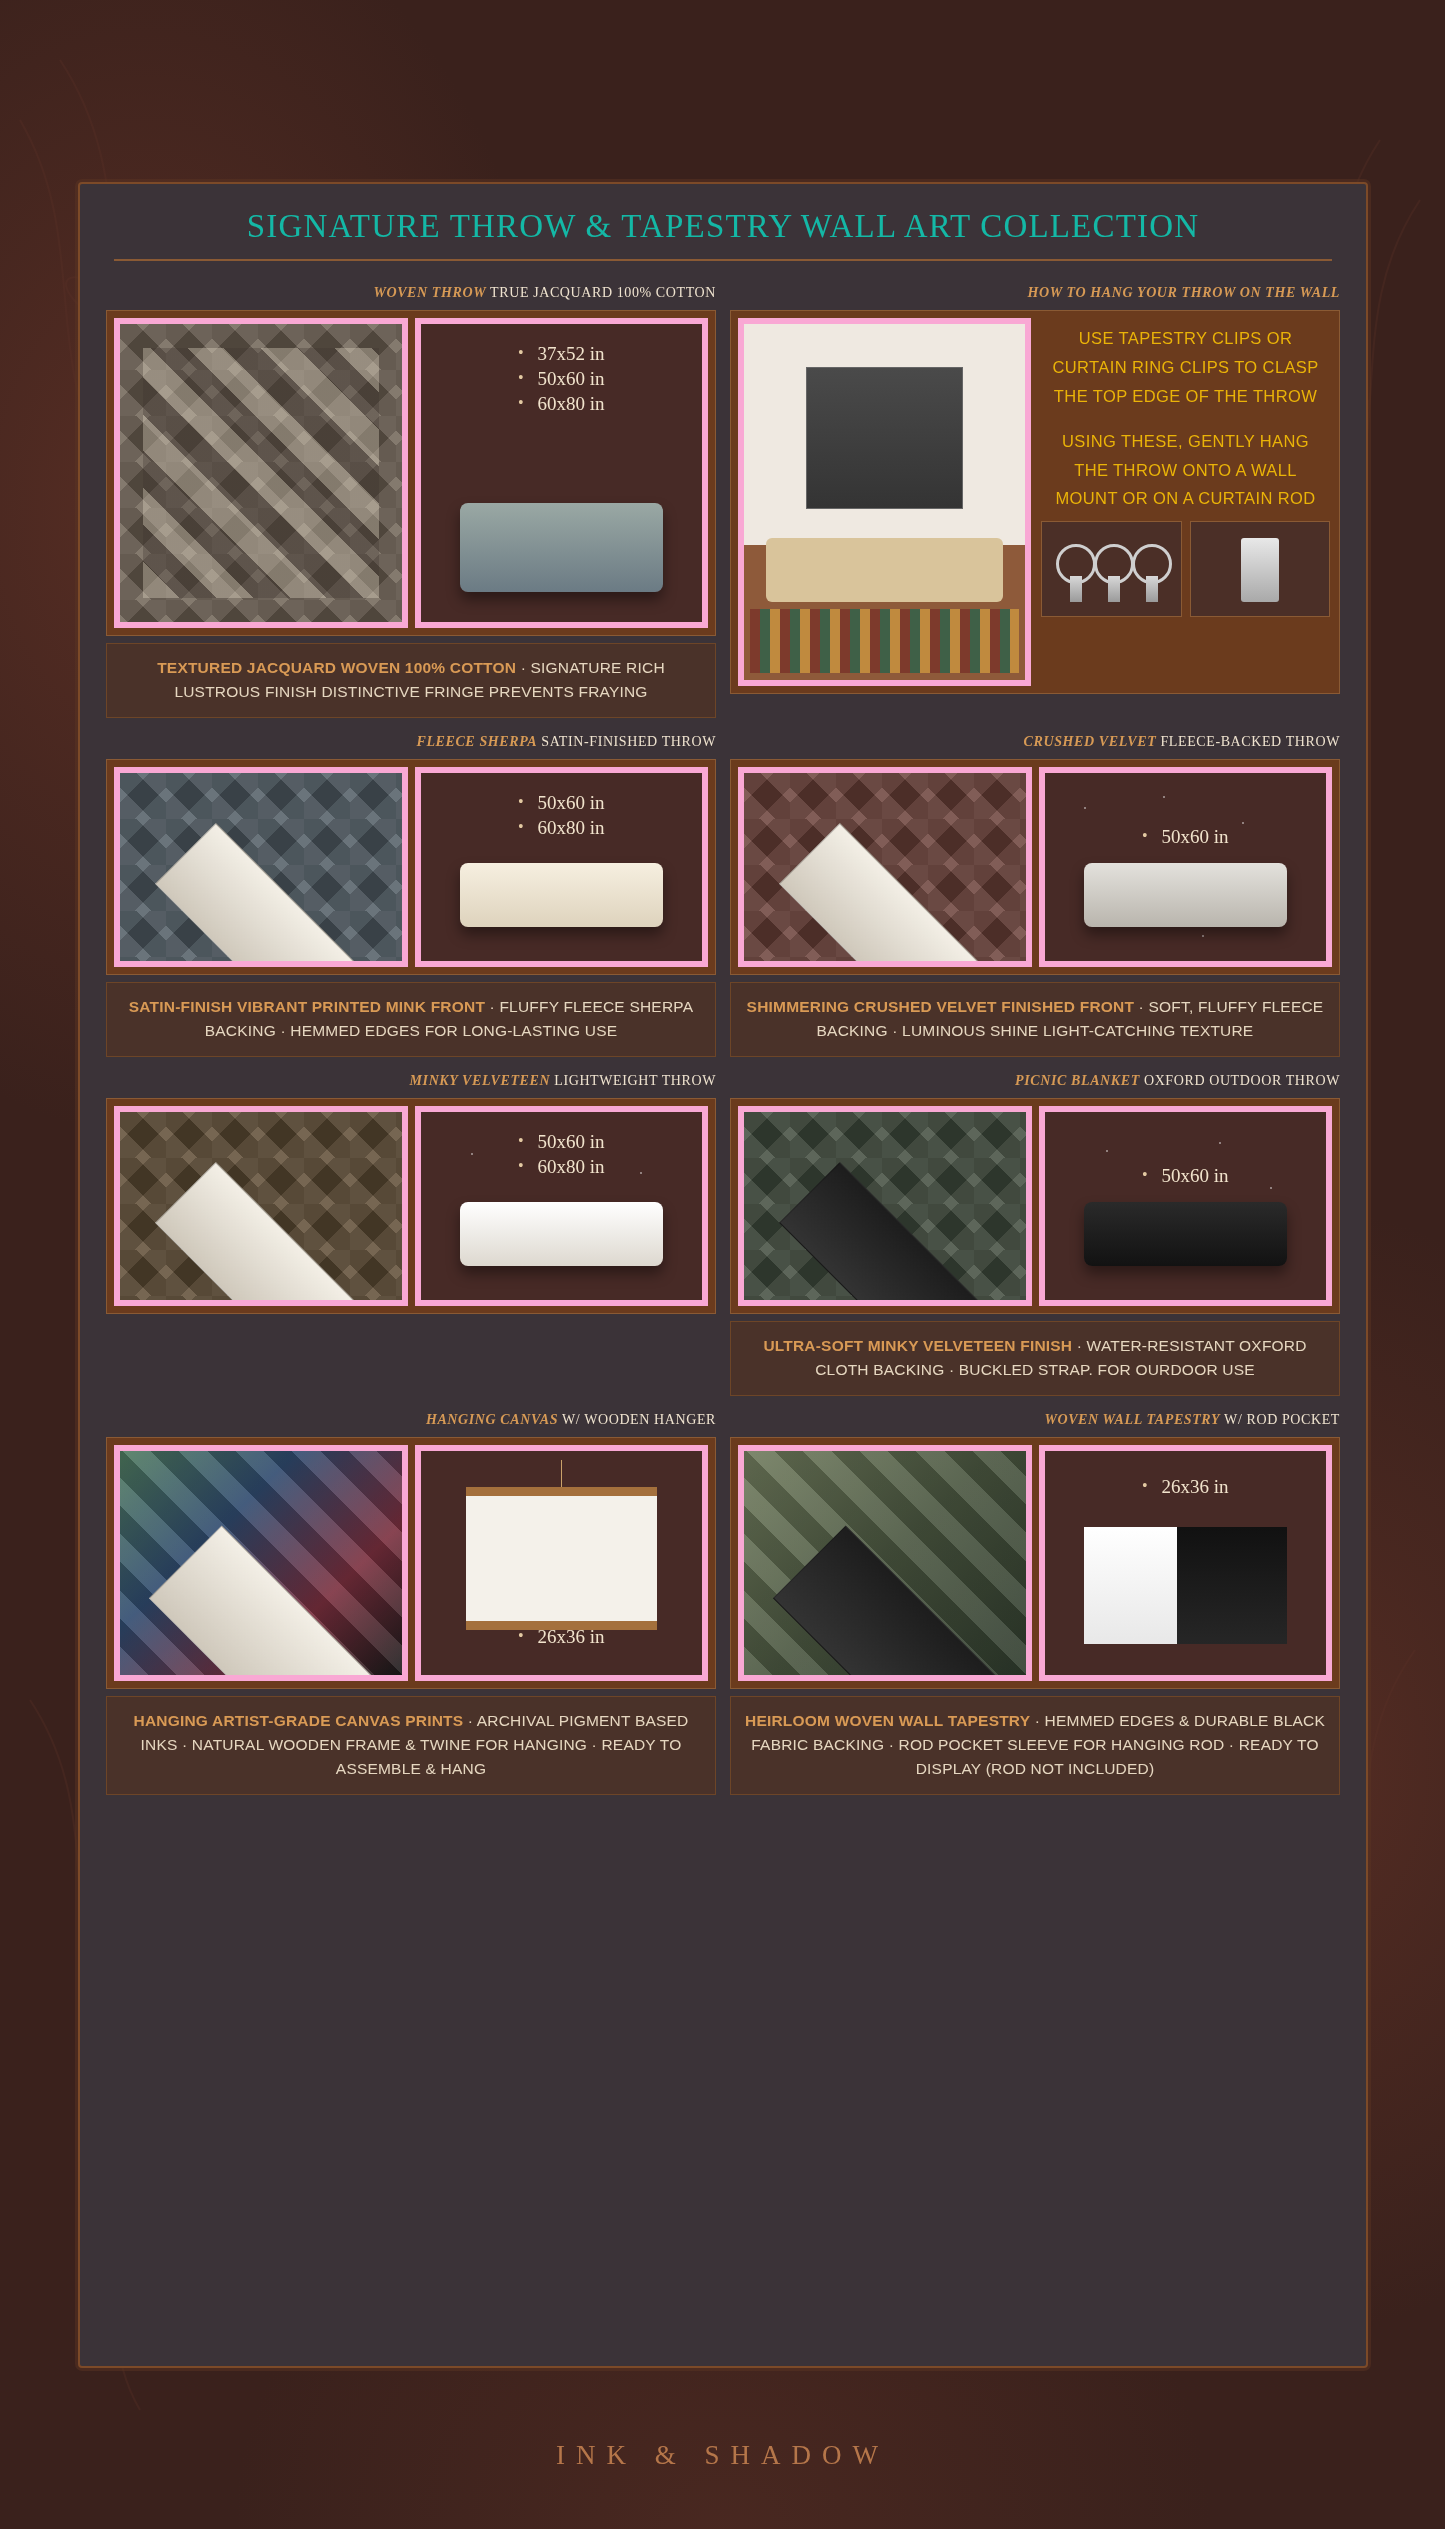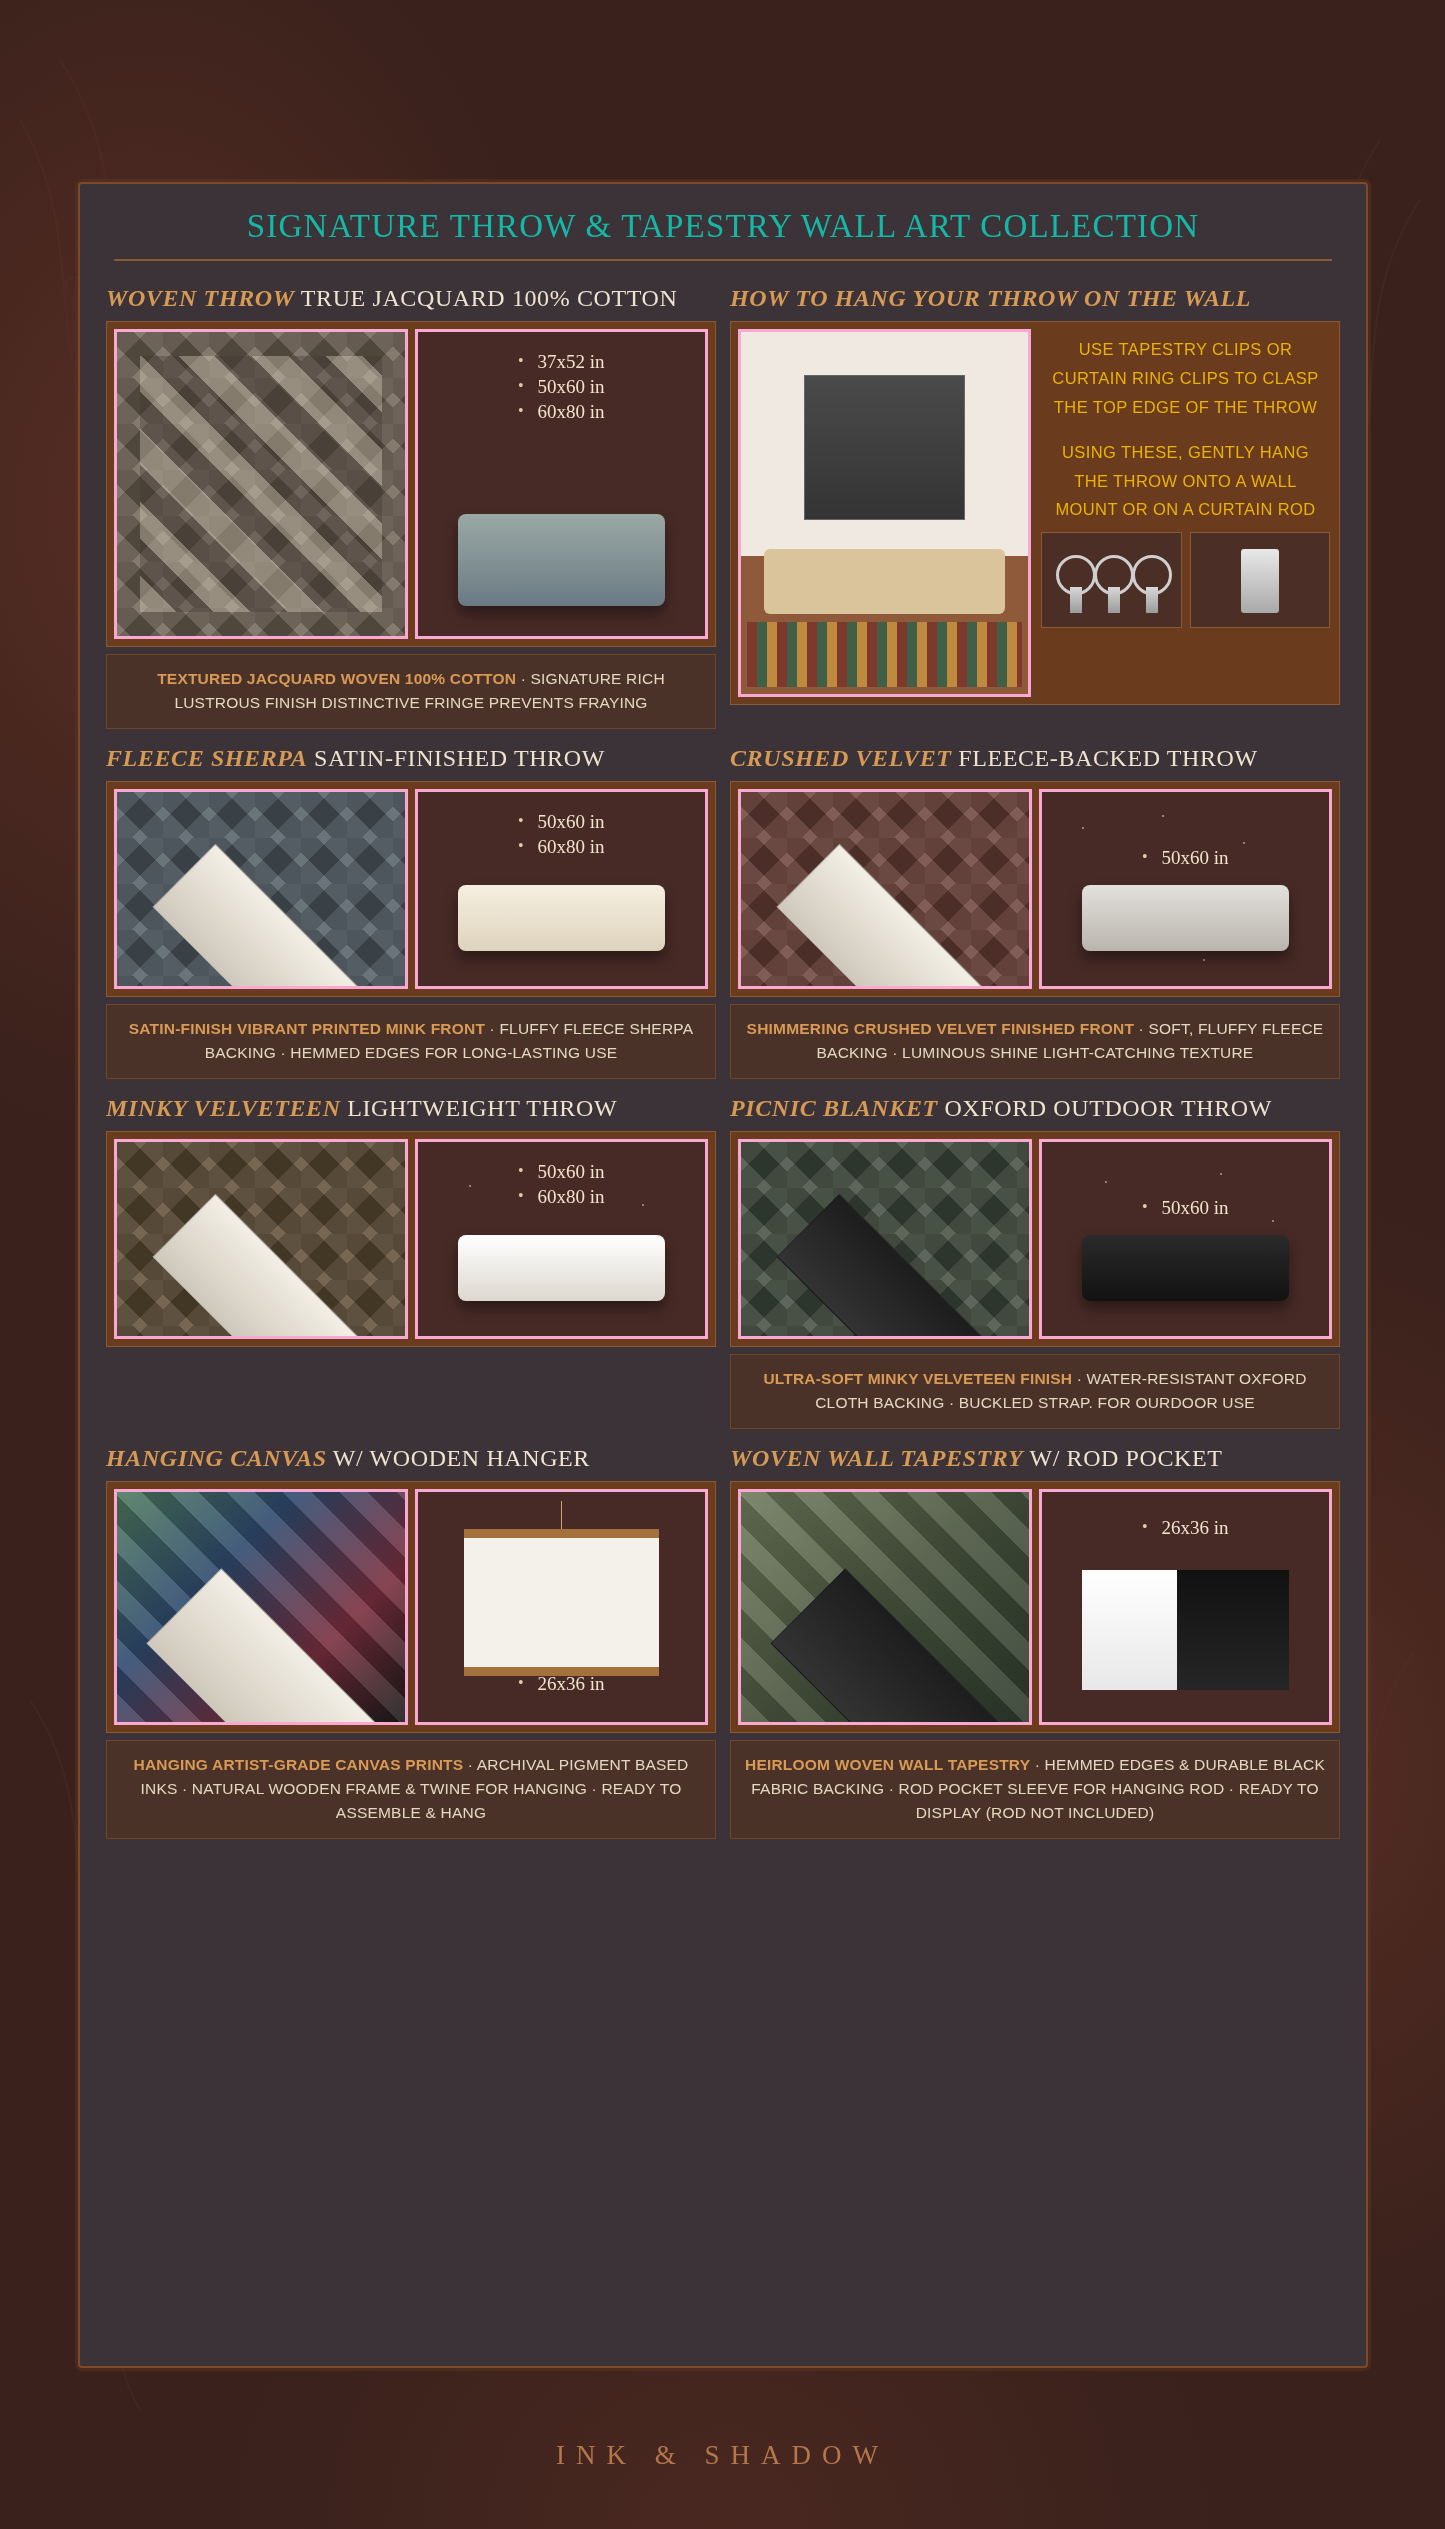--- a/index.html
+++ b/index.html
@@ -68,42 +68,42 @@
 
   .grid {
     display: grid;
     grid-template-columns: 1fr 1fr;
     gap: 0px 14px;
     padding: 14px 26px 10px;
   }
 
   .card { margin-bottom: 6px; }
   .card-title {
-    text-align: left;
+    text-align: right;
     font-family: "Liberation Serif", serif;
-    font-size: 24px;
+    font-size: 14px;
     color: #efe3cf;
     padding: 10px 0 9px;
     letter-spacing: .6px;
   }
   .card-title .em {
     color: #d79a55;
     font-style: italic;
     font-weight: bold;
   }
   .panel {
     background: #6b3b1d;
     border: 1px solid #8a5a34;
     padding: 7px;
     display: flex;
     gap: 7px;
   }
   .photo {
     background: #2d2722;
-    border: 3px solid #f9a8d4;
+    border: 6px solid #f9a8d4;
     position: relative;
     overflow: hidden;
   }
   .photo.left { width: 50%; }
   .photo.right { width: 50%; background: #472a26; }
 
   .sizes {
     position: absolute;
     left: 0; right: 0; top: 16px;
     color: #f1e3cc;

